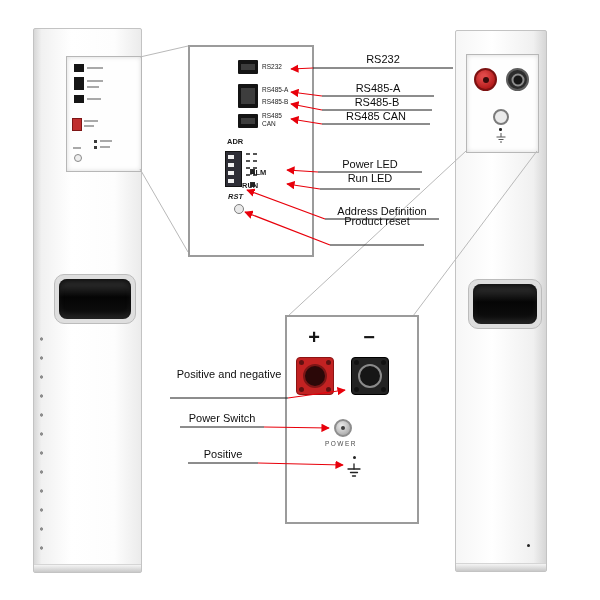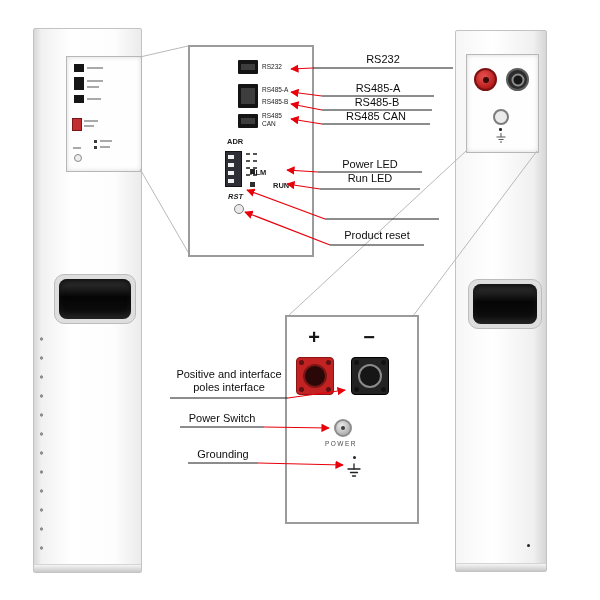--- a/index.html
+++ b/index.html
@@ -160,21 +160,21 @@
         <div class="tg" style="top:11px;"></div>
       <div class="tg" style="top:19px;"></div>
         <div class="tg" style="top:27px;"></div>
     </div>
     <div class="dcol" style="left:56px;top:106px;"></div>
     <div class="dcol" style="left:63px;top:106px;"></div>
 
     <div class="lsq" style="left:60px;top:122px;"></div>
     <div class="stext" style="left:60px;top:122px;">ALM</div>
     <div class="lsq" style="left:60px;top:135px;"></div>
-    <div class="stext" style="left:52px;top:135px;margin-left:31px;">RUN</div>
+    <div class="stext" style="left:52px;top:135px;">RUN</div>
 
     <div class="stext" style="left:38px;top:146px;font-style:italic;">RST</div>
     <div class="rbtn" style="left:44px;top:157px;"></div>
   </div>
 
   <div class="detail-box" style="left:285px;top:315px;width:130px;height:205px;">
     <div class="sign" style="left:27px;top:10px;">+</div>
     <div class="sign" style="left:82px;top:10px;">−</div>
 
     <div class="bconn pos" style="left:9px;top:40px;">
@@ -207,28 +207,28 @@
       </g>
     </svg>
   </div>
 
   <div class="co" style="left:313px;top:53px;width:140px;">RS232</div>
   <div class="co" style="left:322px;top:82px;width:112px;">RS485-A</div>
   <div class="co" style="left:322px;top:96px;width:110px;">RS485-B</div>
   <div class="co" style="left:322px;top:110px;width:108px;">RS485 CAN</div>
   <div class="co" style="left:318px;top:158px;width:104px;">Power LED</div>
   <div class="co" style="left:320px;top:172px;width:100px;">Run LED</div>
-  <div class="co" style="left:330px;top:229px;width:94px;">Product reset</div>
+  <div class="co" style="left:325px;top:205px;width:114px;">Address Definition</div>
+  <div class="co" style="left:330px;top:215px;width:94px;">Product reset</div>
 
   <div class="co" style="left:170px;top:368px;width:118px;white-space:normal;">
-    <div>Positive and interface</div>
-    <div>poles interface</div>
+    <div>Positive and negative</div>
   </div>
   <div class="co" style="left:180px;top:412px;width:84px;">Power Switch</div>
-  <div class="co" style="left:188px;top:448px;width:70px;">Grounding</div>
+  <div class="co" style="left:188px;top:448px;width:70px;">Positive</div>
 
   <svg class="overlay" width="600" height="600">
     <defs>
       <marker id="arr" viewBox="0 0 10 10" refX="9" refY="5" markerWidth="7" markerHeight="7" orient="auto-start-reverse">
         <path d="M0,0 L10,5 L0,10 z" fill="#e8000b"></path>
       </marker>
     </defs>
 
     <g stroke="#1a1a1a" stroke-width="1">
       <line x1="313" y1="68" x2="453" y2="68"></line>

